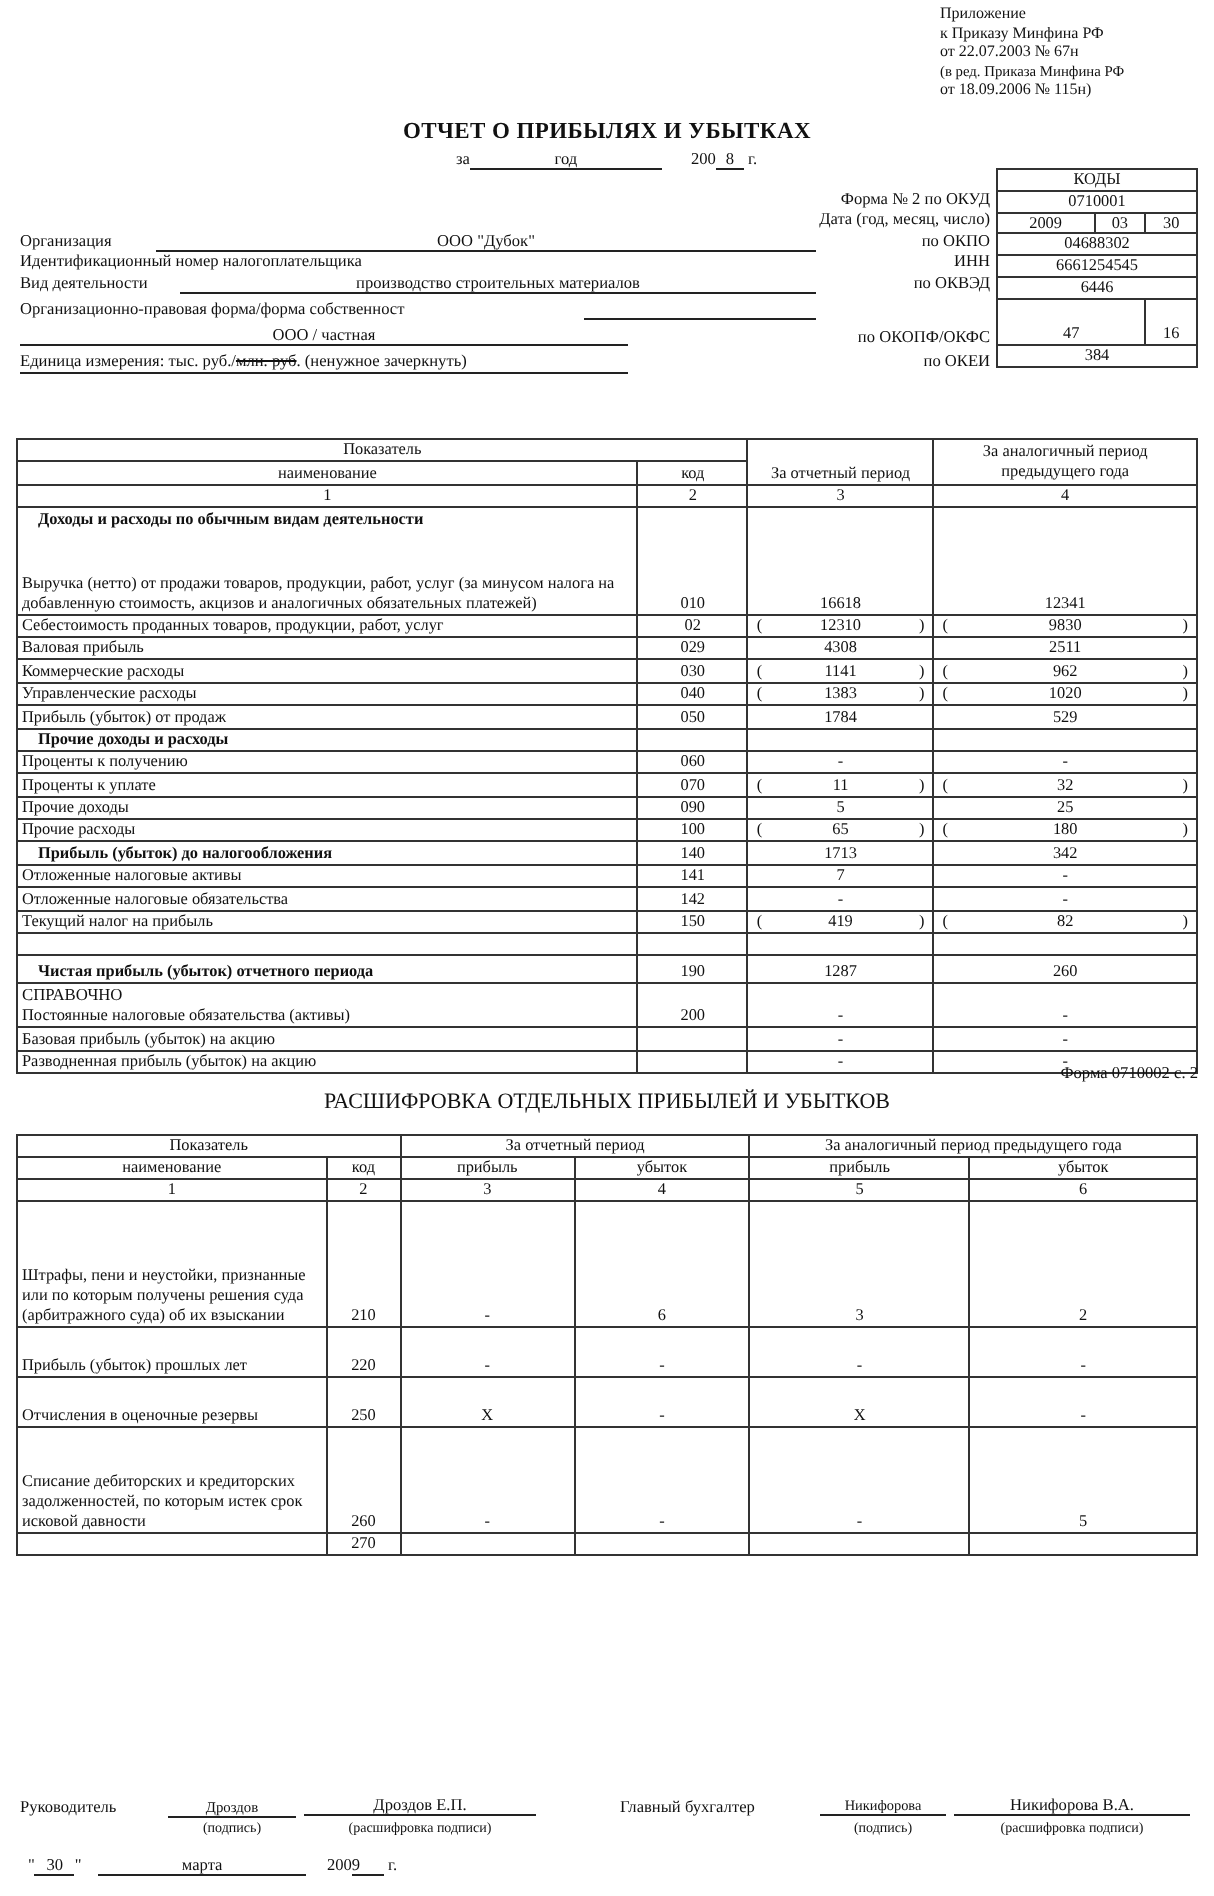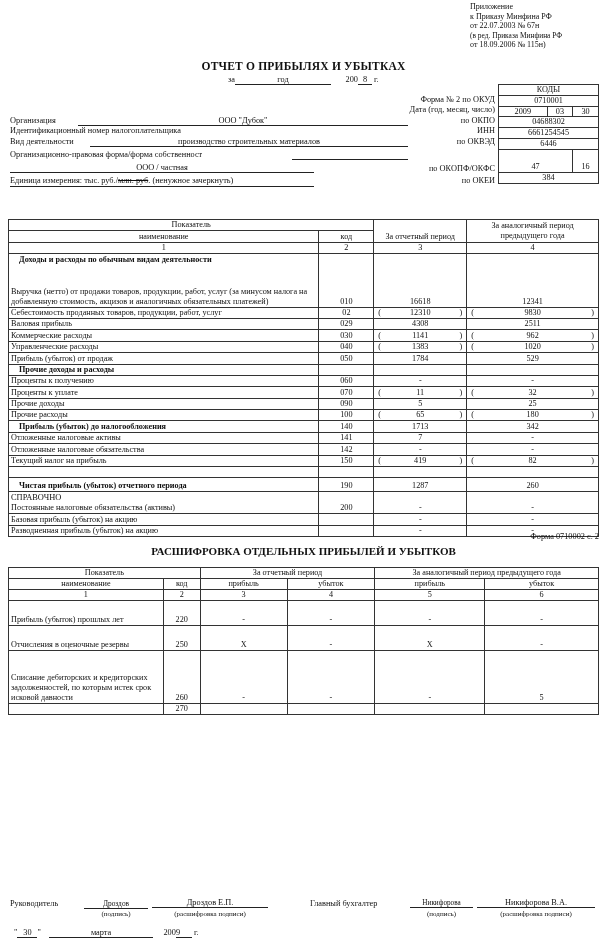--- a/index.html
+++ b/index.html
@@ -17,21 +17,21 @@
   table.codes td{border:1px solid #333;text-align:center;padding:0;height:9.8px;line-height:9.6px;}
   table.main{position:absolute;left:8px;top:219px;width:591px;border-collapse:collapse;font-size:8.2px;}
   table.main td{border:1px solid #333;padding:0 2px;height:10.4px;line-height:10px;vertical-align:bottom;}
   table.main td.c{text-align:center;}
   table.main td.num{text-align:center;position:relative;}
   .par-l{position:absolute;left:4px;bottom:0;}
   .par-r{position:absolute;right:4px;bottom:0;}
   .bold{font-weight:bold;}
   .ind{padding-left:10px !important;}
   .forma2{right:8px;top:532px;font-size:8.3px;}
-  .title2{left:0;width:607px;top:545px;text-align:center;font-weight:bold;font-size:11px;}
+  .title2{left:0;width:607px;top:545px;text-align:center;font-weight:normal;font-size:11px;}
   table.sub{position:absolute;left:8px;top:567px;width:591px;border-collapse:collapse;font-size:8.2px;}
   table.sub td{border:1px solid #333;padding:0 2px;line-height:10px;vertical-align:bottom;text-align:center;}
   table.sub td.name{text-align:left;}
   .sig{font-size:8.3px;white-space:nowrap;}
   .sigsmall{font-size:7px;}
 </style>
 </head>
 <body>
 
 <div class="abs appendix">
@@ -293,20 +293,28 @@
     <td style="height:10px">1</td>
     <td>2</td>
     <td>3</td>
     <td>4</td>
     <td>5</td>
     <td>6</td>
   </tr>
   </tbody>
     <tbody id="subBody">
       <tr>
+        <td class="name" style="height: 62px;">Штрафы, пени и неустойки, признанные или по которым получены решения суда (арбитражного суда) об их взыскании</td>
+        <td style="height: 62px;">210</td>
+        <td style="height: 62px;">-</td>
+        <td style="height: 62px;">6</td>
+        <td style="height: 62px;">3</td>
+        <td style="height: 62px;">2</td>
+      </tr>
+      <tr>
         <td class="name" style="height: 24px;">Прибыль (убыток) прошлых лет</td>
         <td style="height: 24px;">220</td>
         <td style="height: 24px;">-</td>
         <td style="height: 24px;">-</td>
         <td style="height: 24px;">-</td>
         <td style="height: 24px;">-</td>
       </tr>
       <tr>
         <td class="name" style="height: 24px;">Отчисления в оценочные резервы</td>
         <td style="height: 24px;">250</td>

